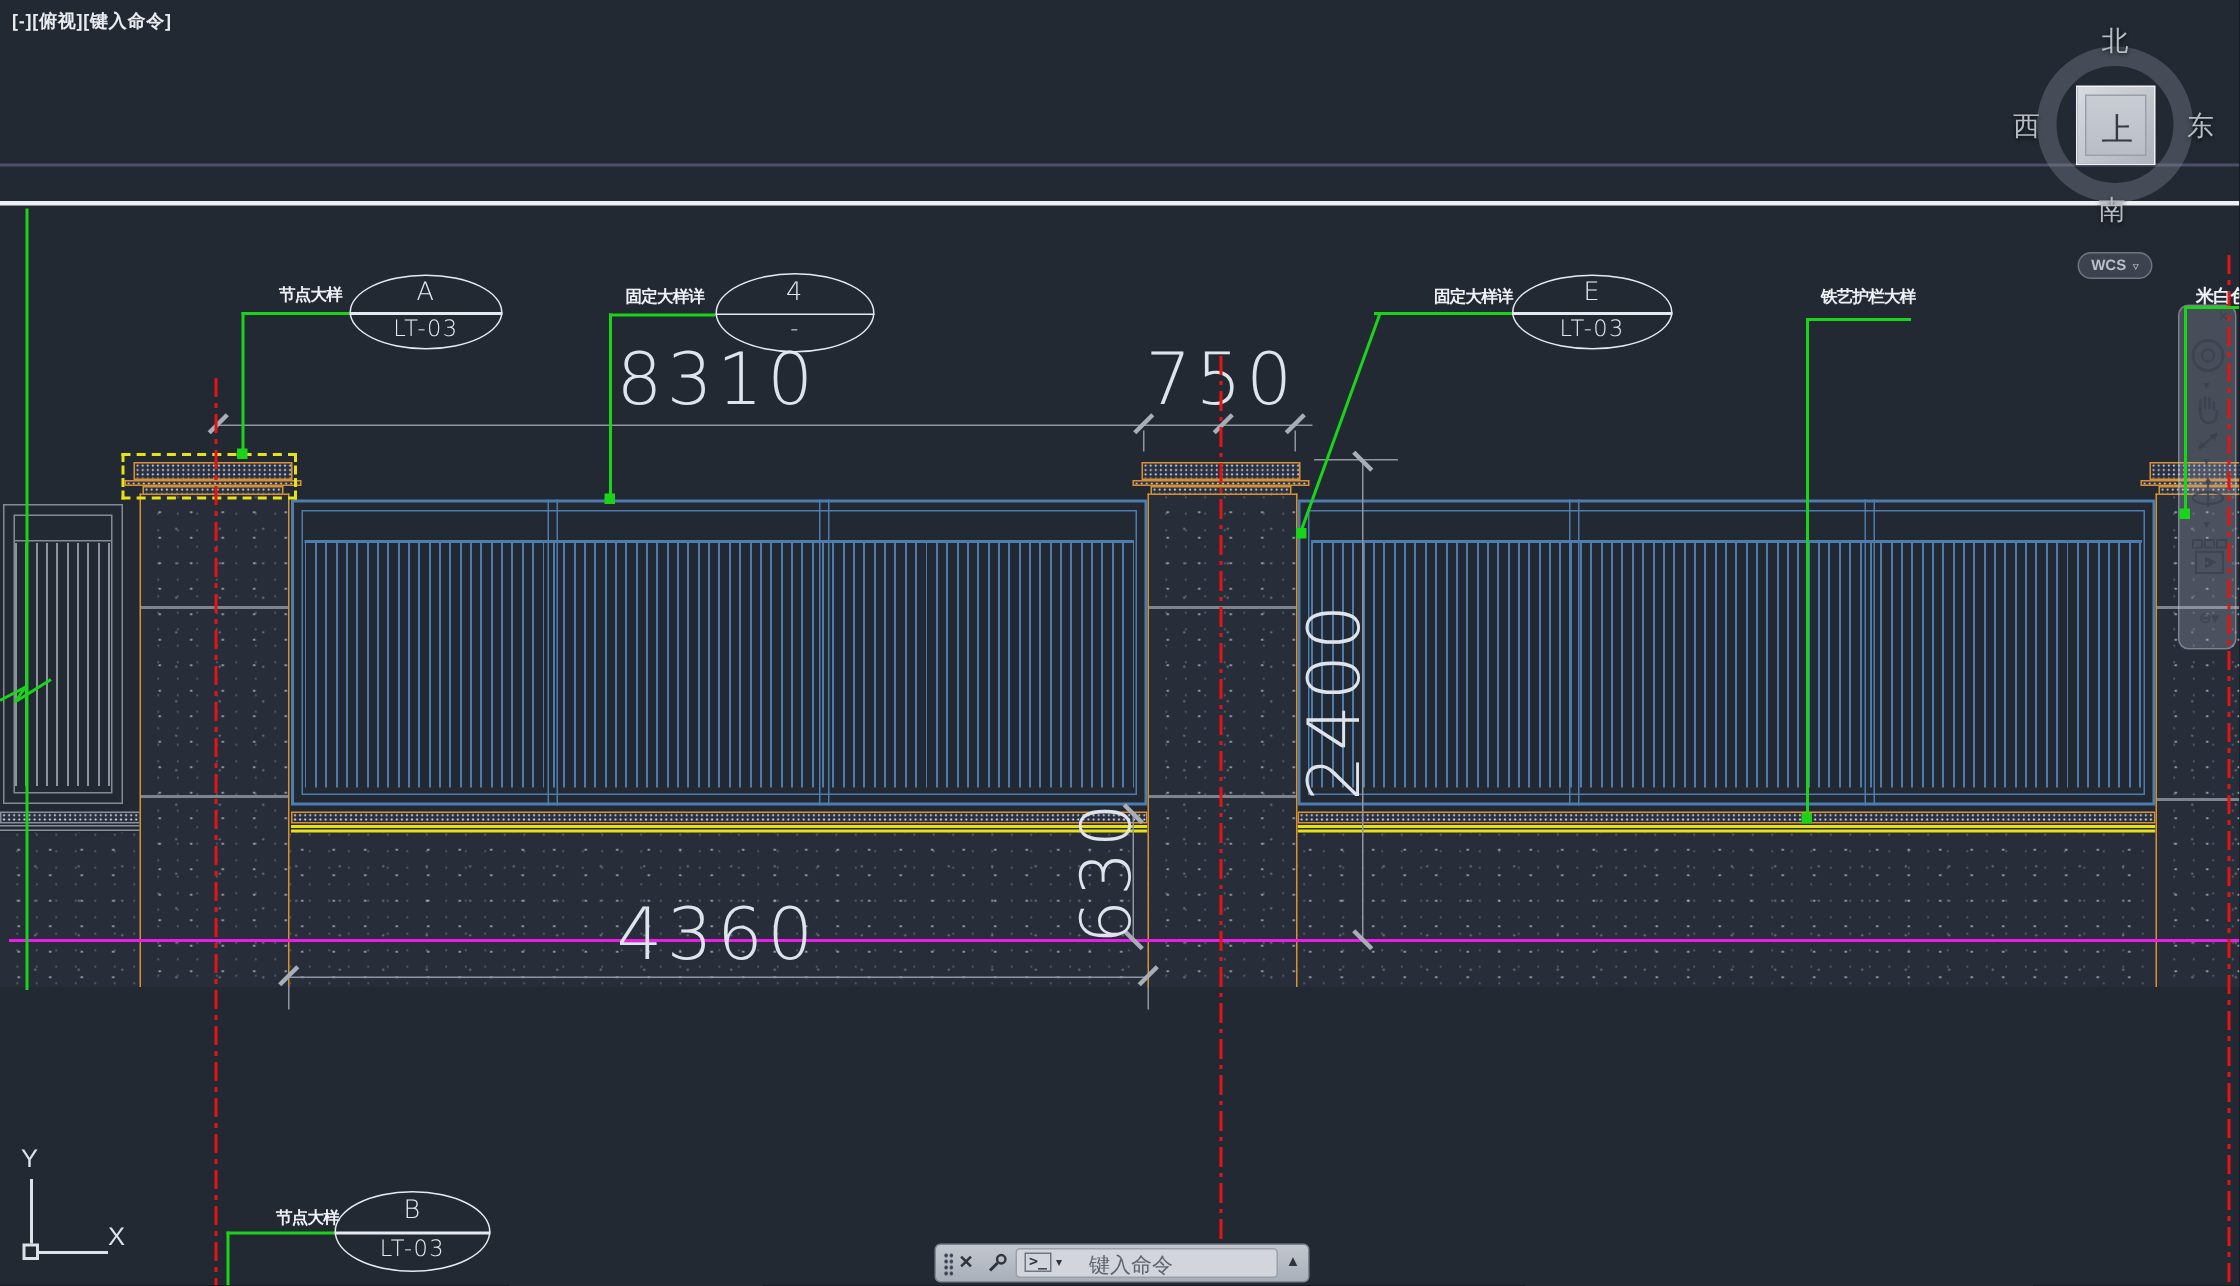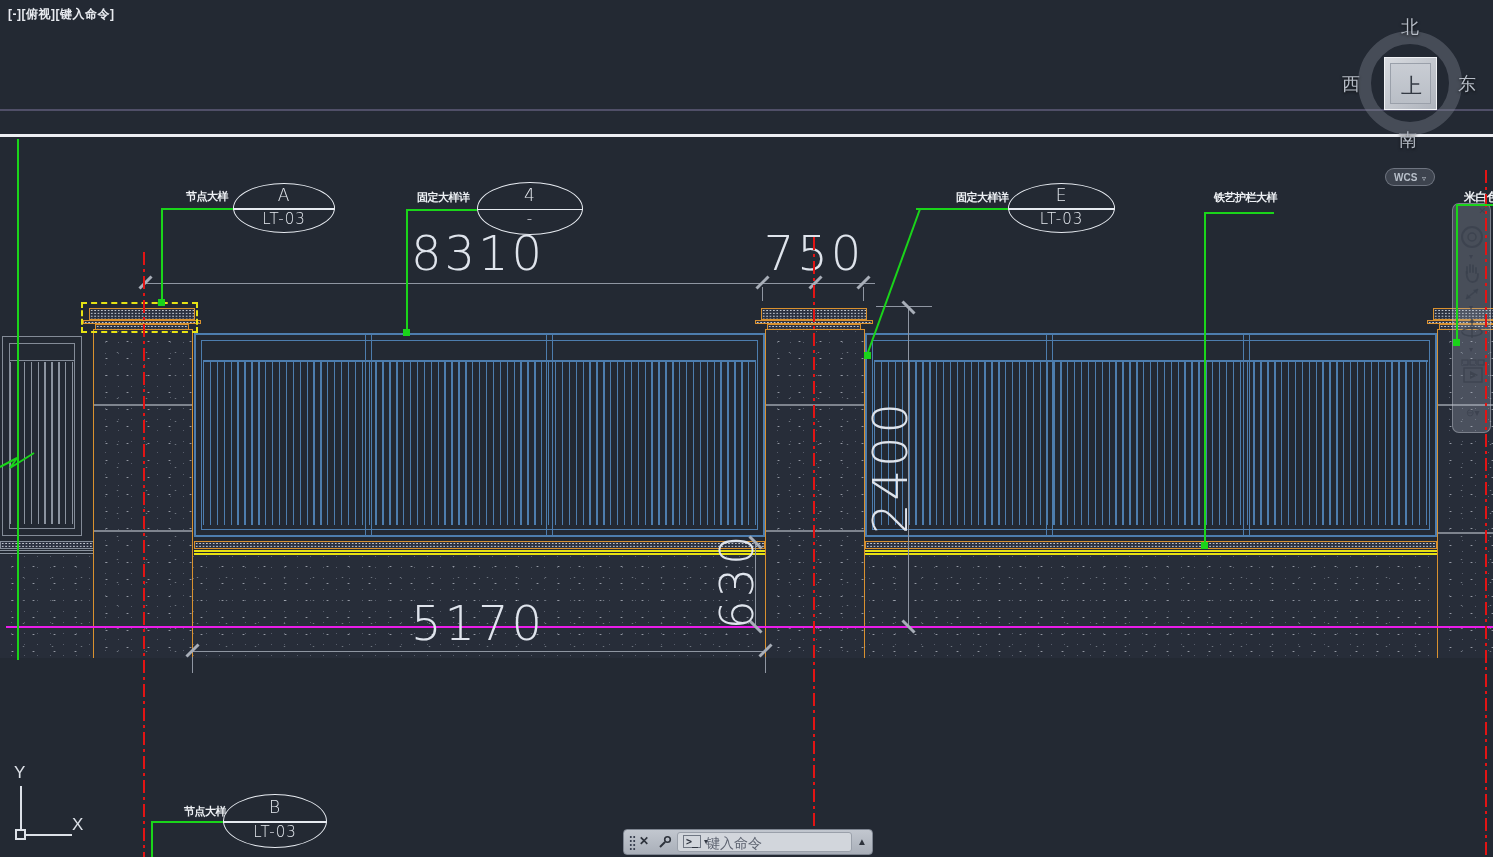--- a/index.html
+++ b/index.html
@@ -133,21 +133,21 @@
   <div class="abs dimline" style="left:755px;top:543px;width:1px;height:84px;"></div>
   <div class="tick tV" style="left:747px;top:541px;"></div>
   <div class="tick tV" style="left:747px;top:625px;"></div>
   <div class="abs dimtext rot" style="left:687px;top:557px;width:100px;height:48px;font-size:46px;line-height:48px;">630</div>
 
   <div class="abs dimline" style="left:192px;top:651px;width:573px;height:1px;"></div>
   <div class="tick tH" style="left:184px;top:649px;"></div>
   <div class="tick tH" style="left:757px;top:649px;"></div>
   <div class="abs dimline" style="left:192px;top:657px;width:1px;height:16px;"></div>
   <div class="abs dimline" style="left:765px;top:657px;width:1px;height:16px;"></div>
-  <div class="abs dimtext" style="left:386px;top:596px;width:184px;">5170</div>
+  <div class="abs dimtext" style="left:386px;top:596px;width:184px;">4360</div>
 
   <div class="abs gline" style="left:161px;top:208px;width:72px;height:2px;"></div>
   <div class="abs gline" style="left:161px;top:208px;width:2px;height:94px;"></div>
   <div class="gsq" style="left:158px;top:299px;"></div>
 
   <div class="abs gline" style="left:406px;top:209px;width:71px;height:2px;"></div>
   <div class="abs gline" style="left:406px;top:209px;width:2px;height:123px;"></div>
   <div class="gsq" style="left:403px;top:329px;"></div>
 
   <div class="abs gline" style="left:916px;top:208px;width:92px;height:2px;"></div>
@@ -215,21 +215,21 @@
   <div class="abs" style="left:623px;top:829px;width:250px;height:26px;border-radius:4px;border:1px solid #7e8591;box-sizing:border-box;background:linear-gradient(#c2c7cf,#a9afb9);">
     <div class="abs" style="left:5px;top:5px;width:7px;height:16px;background-image:radial-gradient(circle,#394050 1px,transparent 1.4px);background-size:3.5px 4px;"></div>
     <div class="abs" style="left:15px;top:4px;color:#2e333c;font-size:12px;font-weight:bold;">✕</div>
     <svg class="abs" style="left:33px;top:5px;" width="15" height="15" viewBox="0 0 15 15">
       <line x1="3" y1="12" x2="8" y2="7" stroke="#2e333c" stroke-width="2"></line>
       <circle cx="10.5" cy="4.5" r="2.8" fill="none" stroke="#2e333c" stroke-width="1.6"></circle>
     </svg>
     <div class="abs" style="left:53px;top:2px;width:175px;height:20px;border-radius:3px;border:1px solid #9aa0aa;box-sizing:border-box;background:#d2d6dc;">
       <span style="position:absolute;left:5px;top:2px;font-family:'DejaVu Sans Mono',monospace;font-size:10px;font-weight:bold;color:#2f3540;border:1px solid #6f7682;padding:0 2px;">&gt;_</span>
       <span style="position:absolute;left:26px;top:4px;font-size:8px;color:#2f3540;">▾</span>
-      <input id="cmdinput" style="position: absolute; left: 26px; top: 0px; height: 18px;" placeholder="键入命令">
+      <input id="cmdinput" style="position: absolute; left: 46px; top: 0px; height: 18px;" placeholder="键入命令">
     </div>
     <div class="abs" style="left:233px;top:6px;color:#2e333c;font-size:10px;">▲</div>
   </div>
 
   <div class="abs" style="left:1340px;top:0;width:153px;height:160px;">
     <div class="abs" style="left:18px;top:31px;width:104px;height:104px;border-radius:50%;border:13px solid rgba(128,135,148,.38);box-sizing:border-box;"></div>
     <div class="vc-label" style="left:61px;top:15px;">北</div>
     <div class="vc-label" style="left:2px;top:72px;">西</div>
     <div class="vc-label" style="left:118px;top:72px;">东</div>
     <div class="vc-label" style="left:59px;top:128px;">南</div>

